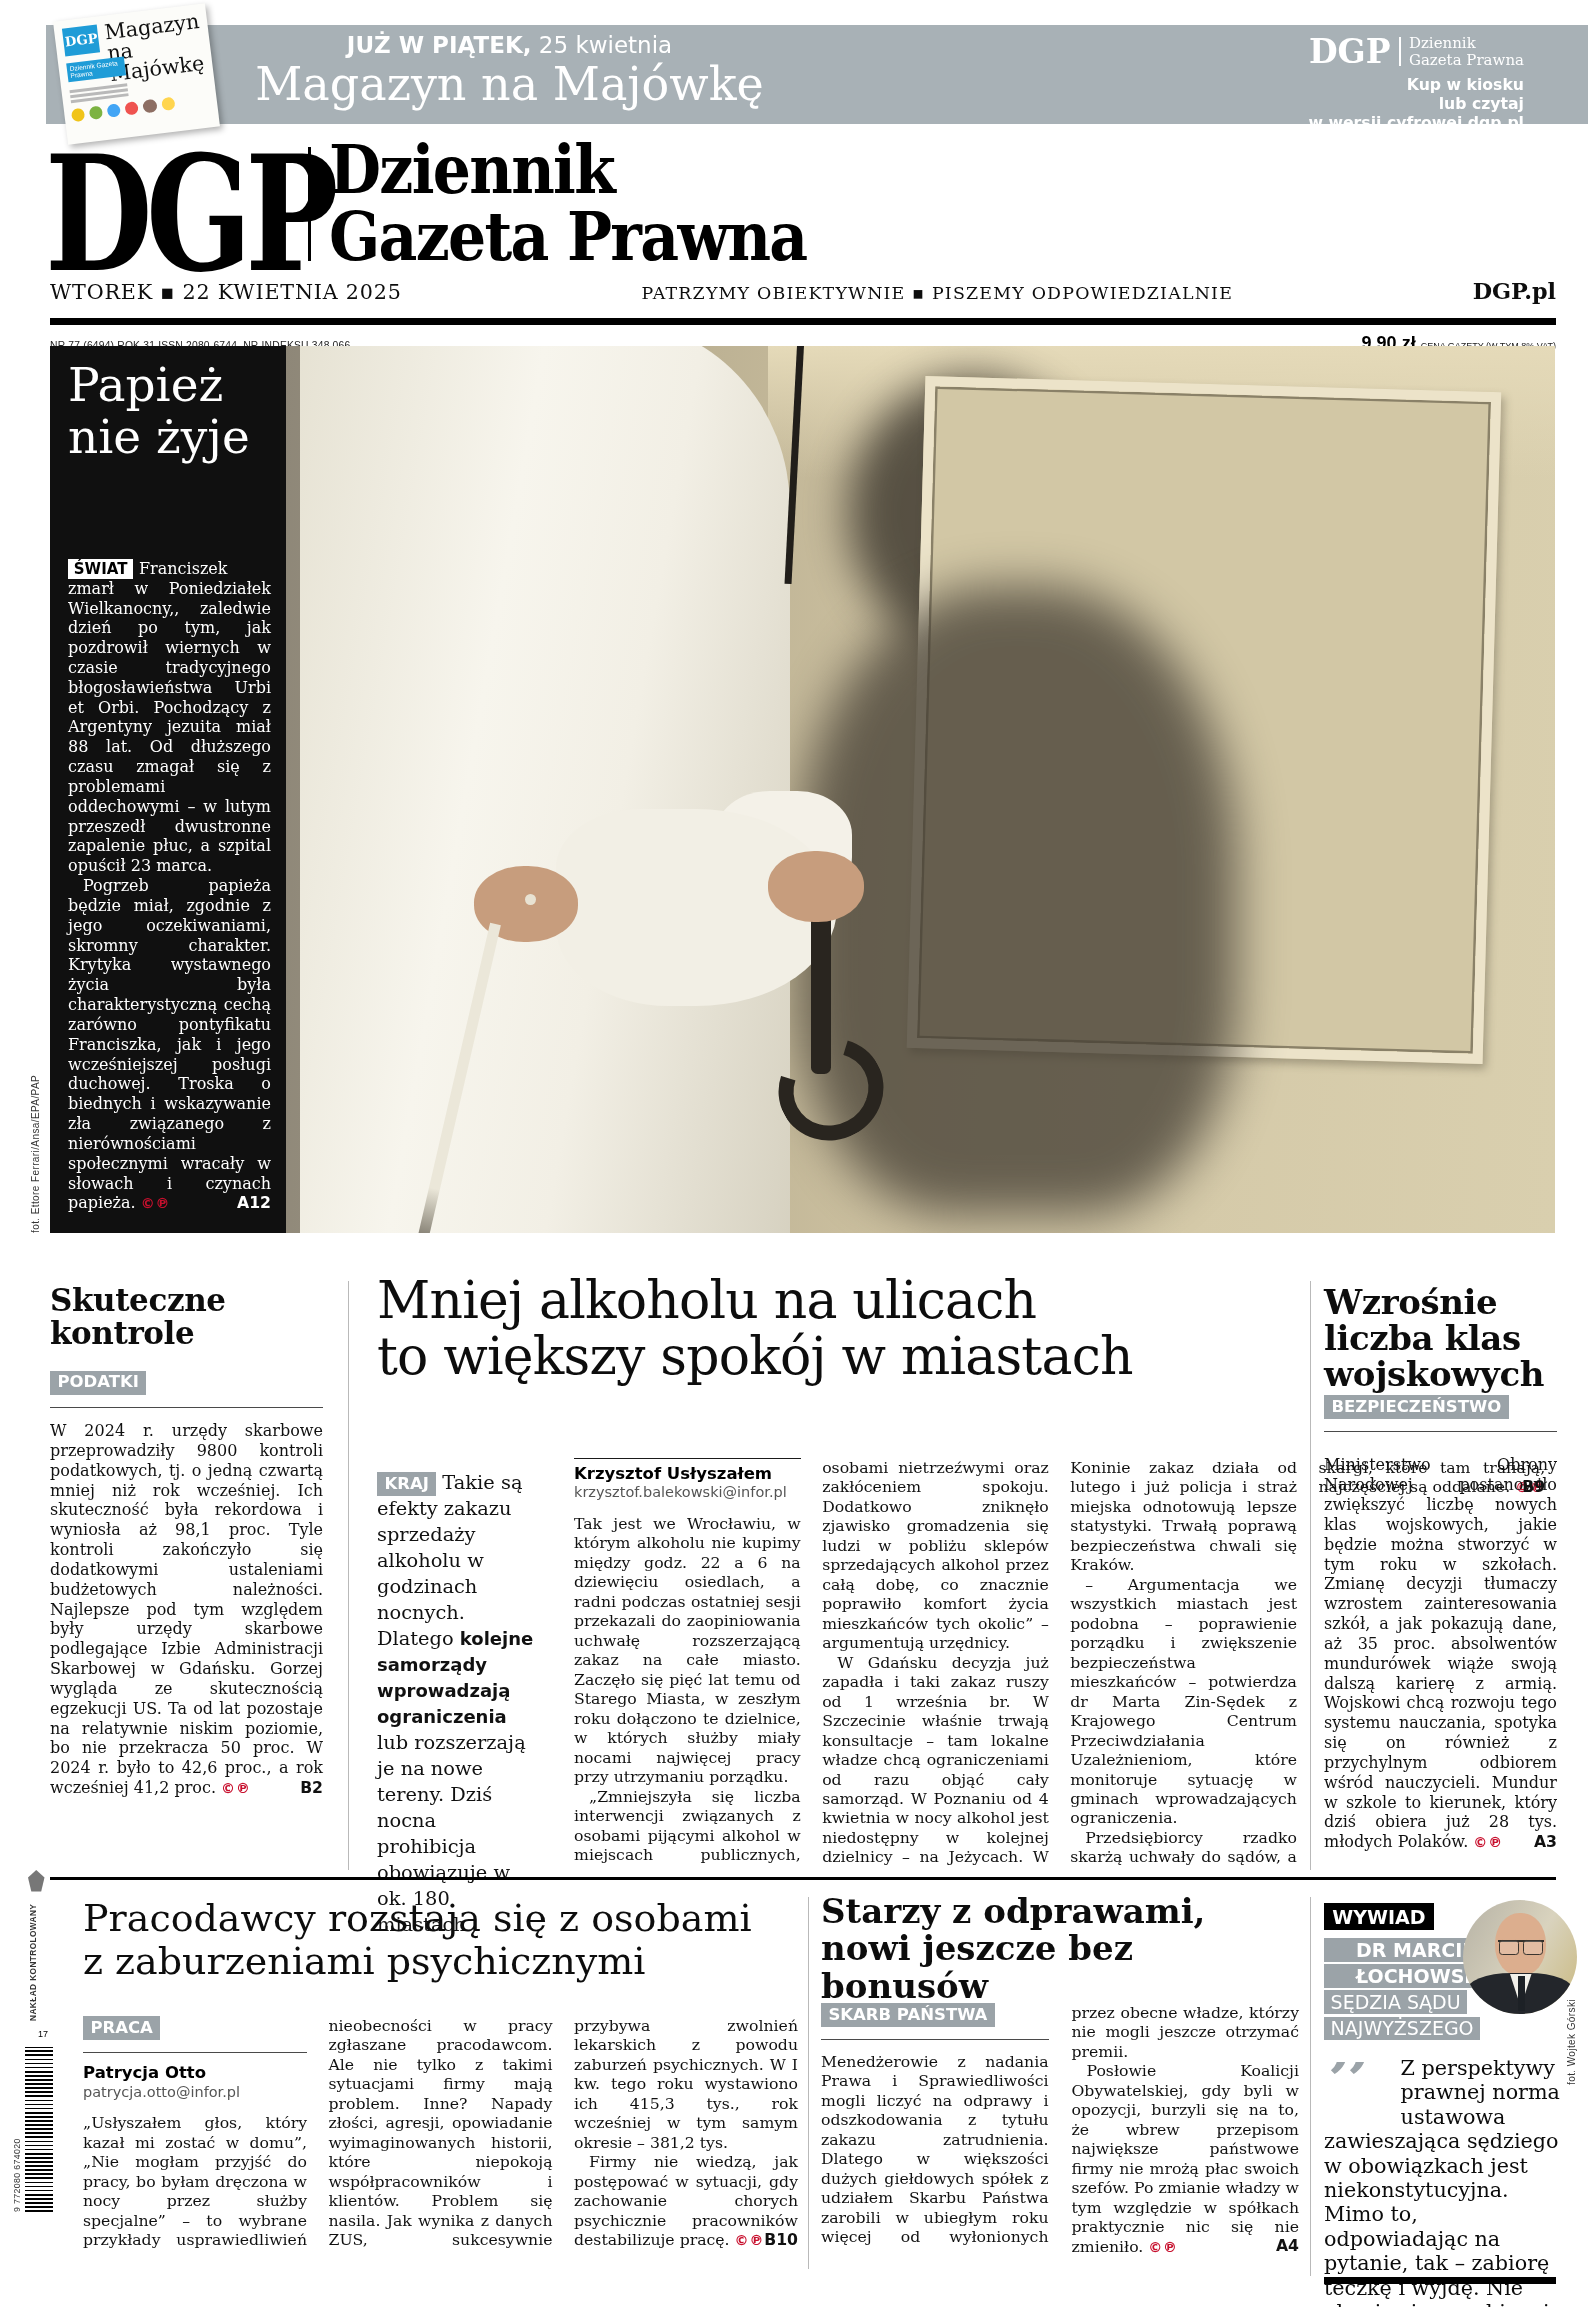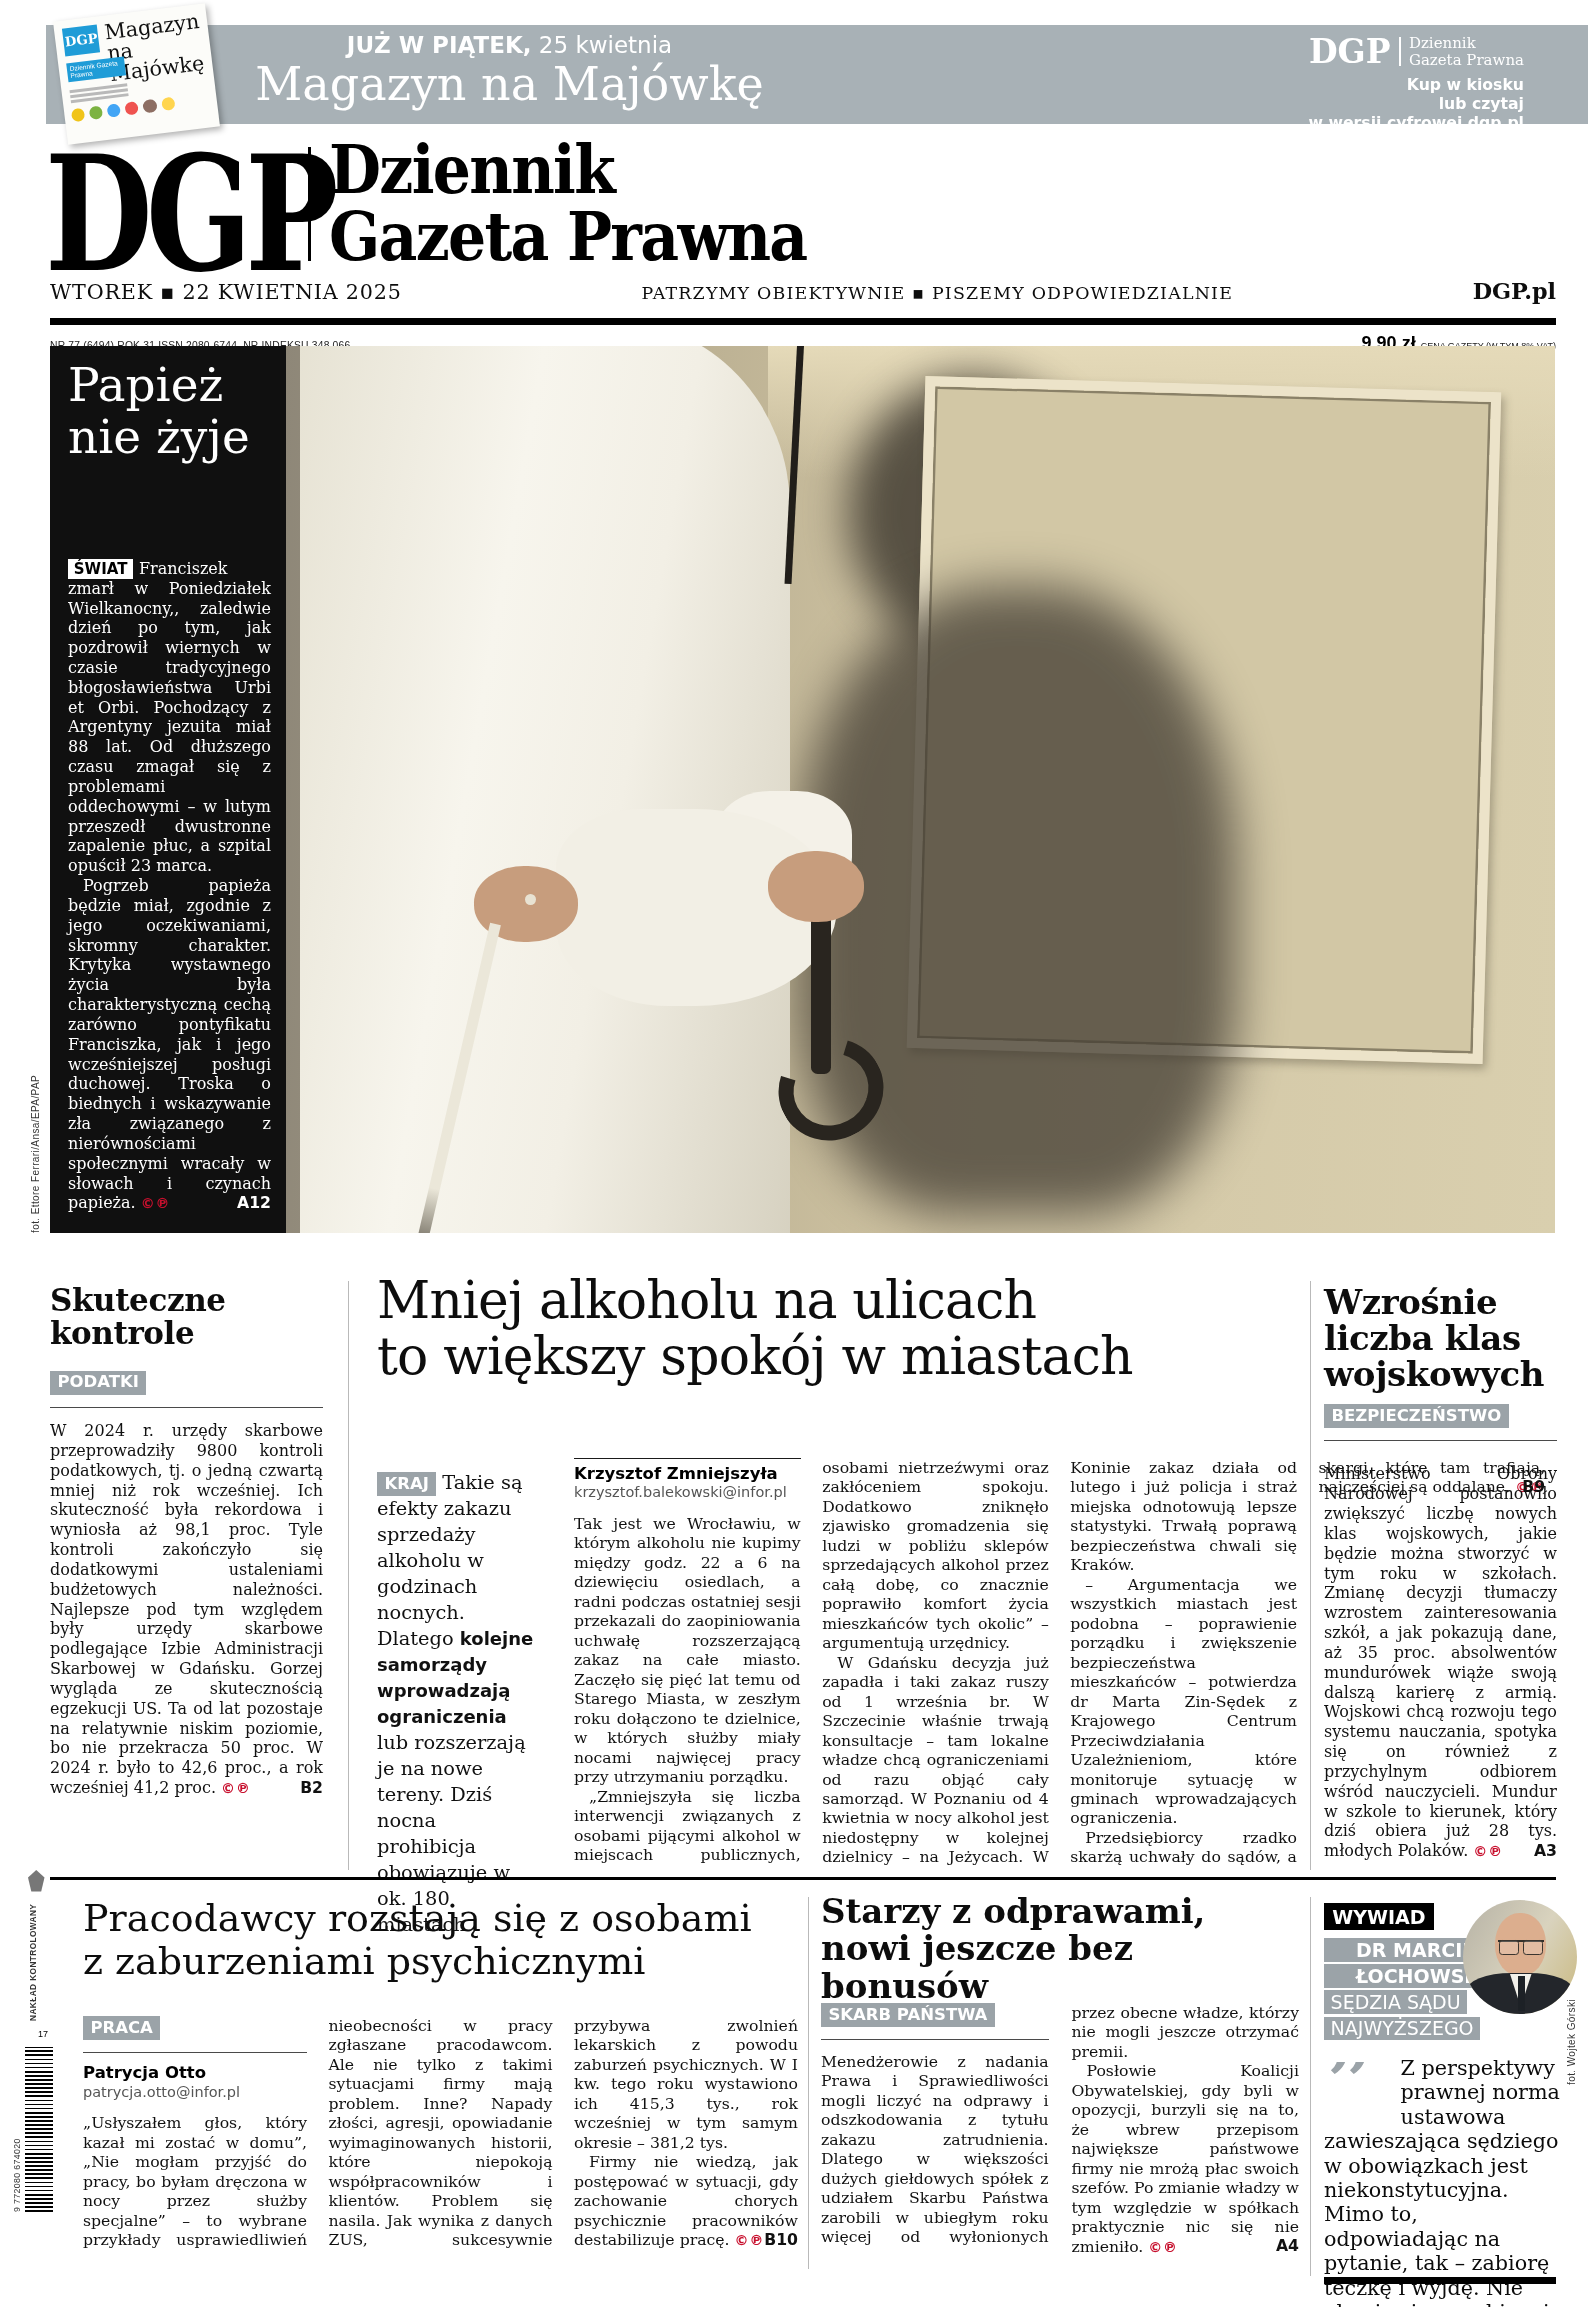--- a/index.html
+++ b/index.html
@@ -107,21 +107,21 @@
   .alk-flow{left:574px;top:1458px;width:723px;height:418px;column-count:3;column-gap:21.5px;column-fill:auto;
             font-family:"DejaVu Serif",serif;font-size:15.7px;line-height:1.24;text-align:justify;color:#111;}
   .alk-flow p{margin:0;}
   .alk-flow p.ind{text-indent:15px;}
   .byline{border-top:1.7px solid #1a1a1a;padding-top:5px;margin-bottom:11.6px;break-inside:avoid;text-align:left;}
   .by-name{font-family:"DejaVu Sans",sans-serif;font-weight:bold;font-size:16.5px;color:#000;}
   .by-mail{font-family:"DejaVu Sans",sans-serif;font-size:14.5px;color:#555;}
 
   .wojsko{left:1324px;top:1284px;width:233px;}
   .w-title{font-family:"DejaVu Serif",serif;font-weight:bold;font-size:34px;line-height:1.06;letter-spacing:-0.4px;}
-  .wojsko .kickerblock{margin-top:12px;}
+  .wojsko .kickerblock{margin-top:3px;}
   .wojsko .bodytext{margin-top:23px;}
 
   .rule-mid{left:50px;top:1877px;width:1506px;height:2.5px;background:#000;}
 
   
   .p-title{left:83px;top:1897px;width:728px;font-family:"DejaVu Serif",serif;font-size:38px;line-height:1.12;color:#0d0d0d;}
   .praca-flow{left:83px;top:2016px;width:715px;height:248px;column-count:3;column-gap:21.5px;column-fill:auto;
               font-family:"DejaVu Serif",serif;font-size:15.7px;line-height:1.24;text-align:justify;color:#111;}
   .praca-flow p{margin:0;}
   .praca-flow p.ind{text-indent:15px;}
@@ -282,21 +282,21 @@
   <div class="abs alk-headline">
     <div>Mniej alkoholu na ulicach</div>
     <div>to większy spokój w miastach</div>
   </div>
   <div class="abs kraj">
     <span class="badge">KRAJ</span>
     <span>Takie są efekty zakazu sprzedaży alkoholu w godzinach nocnych. Dlatego </span><span class="lead-bold">kolejne samorządy wprowadzają ograniczenia</span><span> lub rozszerzają je na nowe tereny. Dziś nocna prohibicja obowiązuje w ok. 180 miastach</span>
   </div>
   <div class="abs alk-flow">
     <div class="byline">
-      <div class="by-name">Krzysztof Zmniejszyła</div>
+      <div class="by-name">Krzysztof Usłyszałem</div>
       <div class="by-mail">krzysztof.balekowski@infor.pl</div>
     </div>
     <p><span>Tak jest we Wrocławiu, w którym alkoholu nie kupimy między godz. 22 a 6 na dziewięciu osiedlach, a radni podczas ostatniej sesji przekazali do zaopiniowania uchwałę rozszerzającą zakaz na całe miasto. Zaczęło się pięć lat temu od Starego Miasta, w zeszłym roku dołączono te dzielnice, w których służby miały nocami najwięcej pracy przy utrzymaniu porządku.</span></p>
     <p class="ind"><span>„Zmniejszyła się liczba interwencji związanych z osobami pijącymi alkohol w miejscach publicznych, osobami nietrzeźwymi oraz zakłóceniem spokoju. Dodatkowo zniknęło zjawisko gromadzenia się ludzi w pobliżu sklepów sprzedających alkohol przez całą dobę, co znacznie poprawiło komfort życia mieszkańców tych okolic” – argumentują urzędnicy.</span></p>
     <p class="ind"><span>W Gdańsku decyzja już zapadła i taki zakaz ruszy od 1 września br. W Szczecinie właśnie trwają konsultacje – tam lokalne władze chcą ograniczeniami od razu objąć cały samorząd. W Poznaniu od 4 kwietnia w nocy alkohol jest niedostępny w kolejnej dzielnicy – na Jeżycach. W Koninie zakaz działa od lutego i już policja i straż miejska odnotowują lepsze statystyki. Trwałą poprawą bezpieczeństwa chwali się Kraków.</span></p>
     <p class="ind"><span>– Argumentacja we wszystkich miastach jest podobna – poprawienie porządku i zwiększenie bezpieczeństwa mieszkańców – potwierdza dr Marta Zin-Sędek z Krajowego Centrum Przeciwdziałania Uzależnieniom, które monitoruje sytuację w gminach wprowadzających ograniczenia.</span></p>
     <p class="ind"><span>Przedsiębiorcy rzadko skarżą uchwały do sądów, a skargi, które tam trafiają, najczęściej są oddalane.</span> <span class="copy">©℗</span></p>
     <div class="endrow"><span class="pgref">B9</span></div>
   </div>
 

